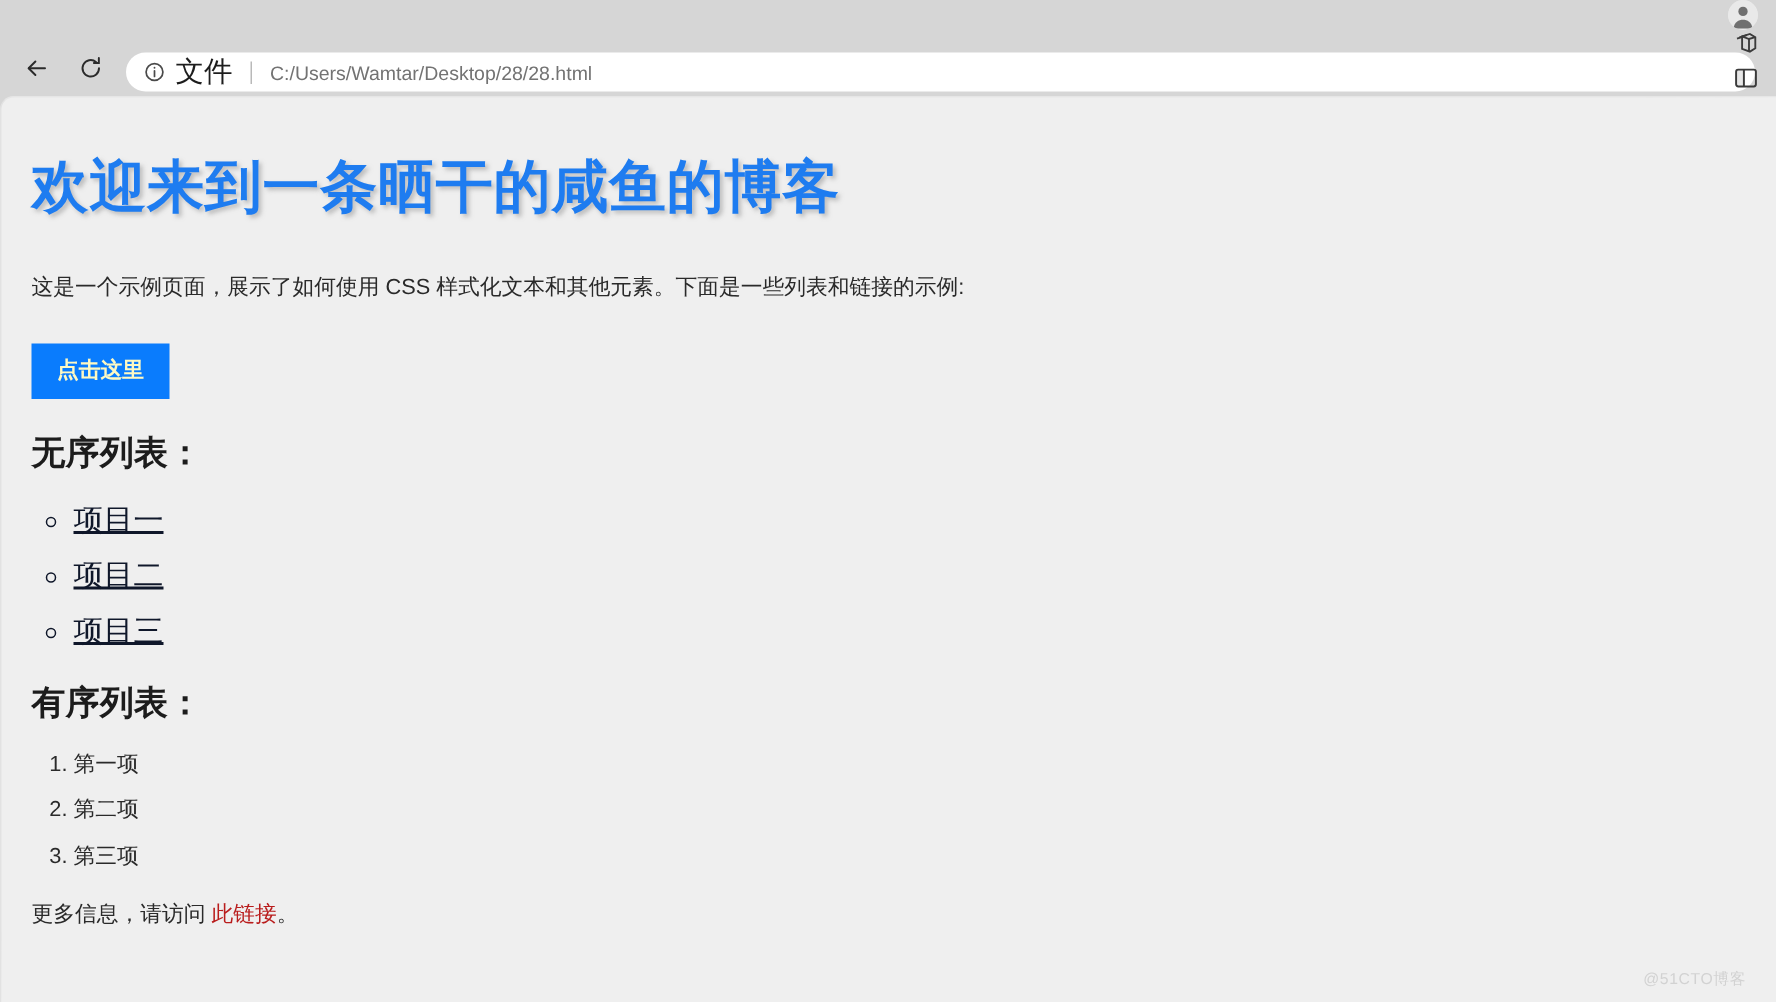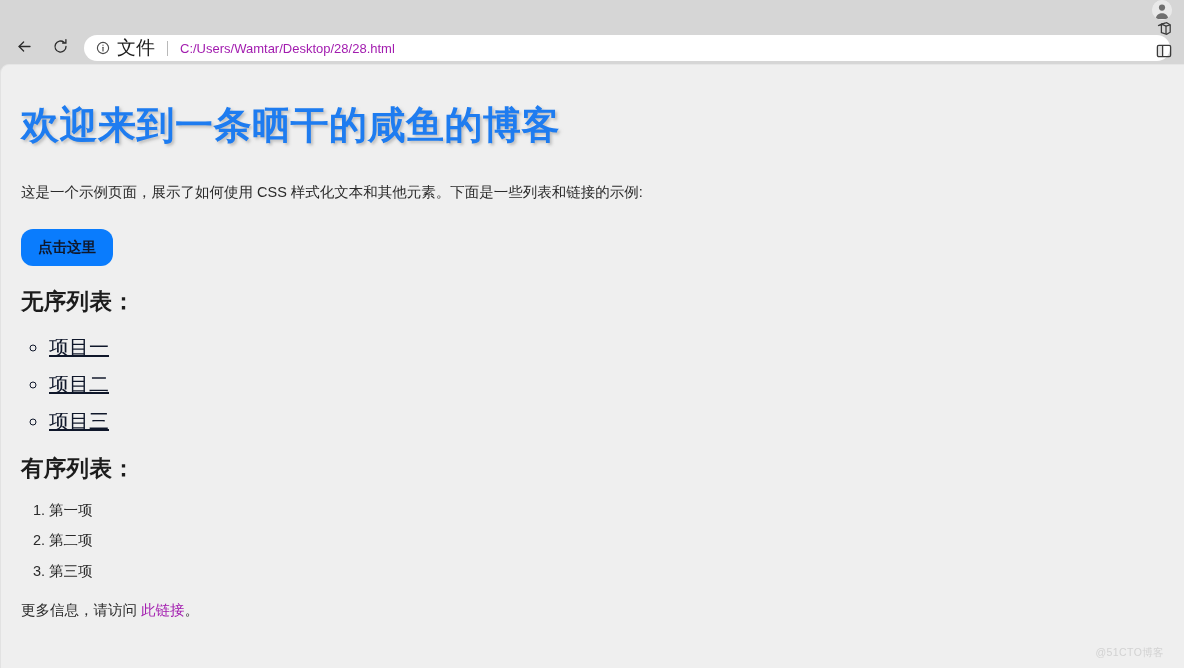--- a/index.html
+++ b/index.html
@@ -81,21 +81,21 @@
     font-size: 13px; color: #1d1d1d;
     overflow: hidden;
   }
   .info-icon { margin-right: 7px; display: flex; align-items: center; color: #4a4a4a; }
   .scheme-label { font-size: 19px; color: #1d1d1d; white-space: nowrap; }
   .omni-sep {
     width: 1px; height: 15px; background: #b9b9b9;
     margin: 0 12px; flex: 0 0 1px;
   }
   .omni-url {
-    font-size: 13px; color: #a21caf;
+    font-size: 13px; color: #737373;
     white-space: nowrap; overflow: hidden; text-overflow: ellipsis;
   }
 
   
   .viewport {
     position: absolute;
     left: 0; top: 64px;
     width: 1184px; height: 604px;
     background: #efefef;
     border-top-left-radius: 9px;
@@ -122,25 +122,25 @@
     margin: 32px 0 0 0;
     font-size: 14.5px;
     line-height: 1.5;
     color: #2a2a2a;
   }
 
   .cta {
     display: inline-block;
     margin-top: 26px;
     background: #0a7cfd;
-    color: #0f172a;
+    color: #fef9c3;
     font-size: 14.5px;
     font-weight: bold;
     border: none;
-    border-radius: 12px;
+    border-radius: 0;
     padding: 11px 17px;
     line-height: 1;
     font-family: "Liberation Sans", "DejaVu Sans", sans-serif;
   }
 
   h2.section-title {
     margin: 20px 0 0 0;
     font-size: 22.5px;
     font-weight: bold;
     color: #1c1c1c;
@@ -172,21 +172,21 @@
     line-height: 1.2;
   }
 
   p.more {
     margin: 20px 0 0 0;
     font-size: 14.5px;
     color: #2a2a2a;
     line-height: 1.5;
   }
   p.more a {
-    color: #a21caf;
+    color: #b91c1c;
     text-decoration: none;
   }
 
   .watermark {
     position: absolute;
     right: 20px; bottom: 8px;
     font-size: 10.5px;
     color: #d2d2d2;
     letter-spacing: 0.4px;
   }

